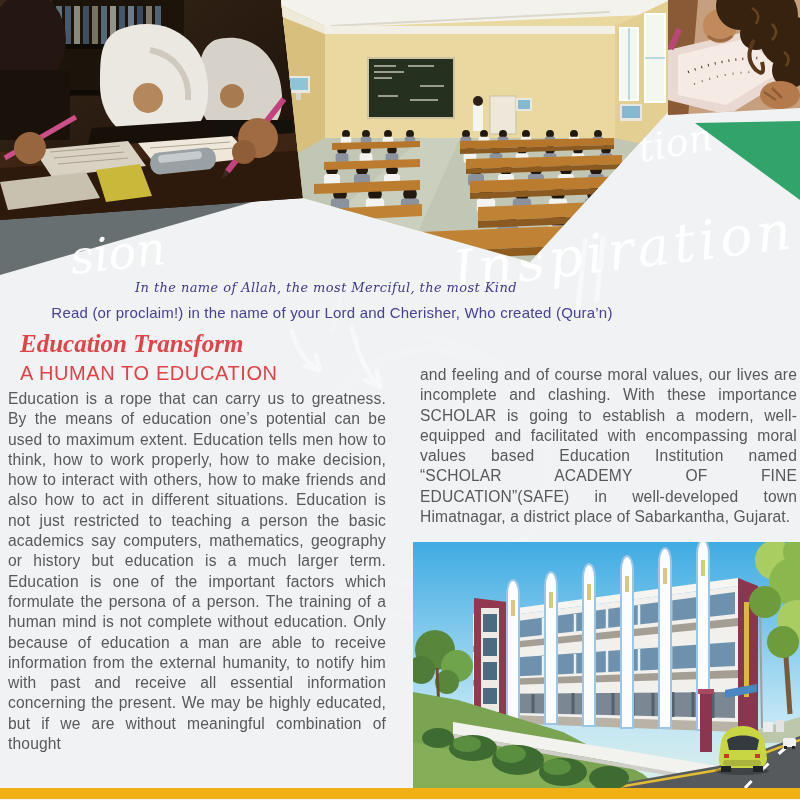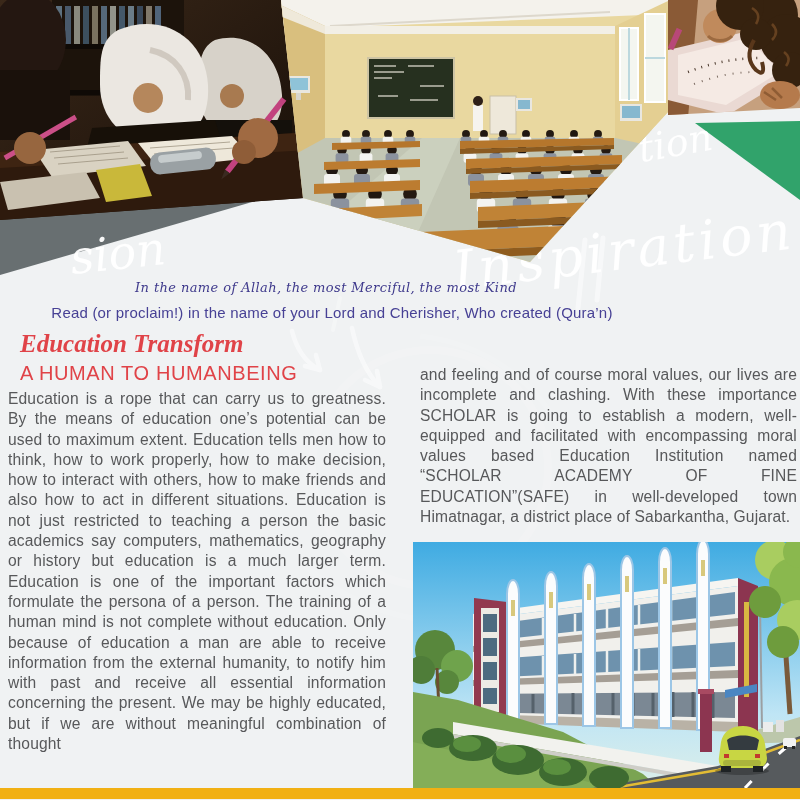--- a/index.html
+++ b/index.html
@@ -474,19 +474,19 @@
         <circle cx="384" cy="78" r="20" fill="#a9cd60"></circle>
       <circle cx="370" cy="100" r="16" fill="#6e9c3d"></circle>
         <circle cx="386" cy="10" r="16" fill="#8ab84e"></circle>
     </g>
   </svg>
 
   <div class="bismillah">In the name of Allah, the most Merciful, the most Kind</div>
   <div class="verse">Read (or proclaim!) in the name of your Lord and Cherisher, Who created (Qura’n)</div>
 
   <div class="title1">Education Transform</div>
-  <div class="title2">A HUMAN TO HUMANBEING</div>
+  <div class="title2">A HUMAN TO EDUCATION</div>
 
   <div class="col col-left">Education is a rope that can carry us to greatness. By the means of education one’s potential can be used to maximum extent. Education tells men how to think, how to work properly, how to make decision, how to interact with others, how to make friends and also how to act in different situations. Education is not just restricted to teaching a person the basic academics say computers, mathematics, geography or history but education is a much larger term. Education is one of the important factors which formulate the persona of a person. The training of a human mind is not complete without education. Only because of education a man are able to receive information from the external humanity, to notify him with past and receive all essential information concerning the present. We may be highly educated, but if we are without meaningful combination of thought</div>
   <div class="col col-right">and feeling and of course moral values, our lives are incomplete and clashing. With these importance SCHOLAR is going to establish a modern, well-equipped and facilitated with encompassing moral values based Education Institution named “SCHOLAR ACADEMY OF FINE EDUCATION”(SAFE) in well-developed town Himatnagar, a district place of Sabarkantha, Gujarat.</div>
 
   <div class="bottom-bar"></div>
 </div>
 
 </body></html>

